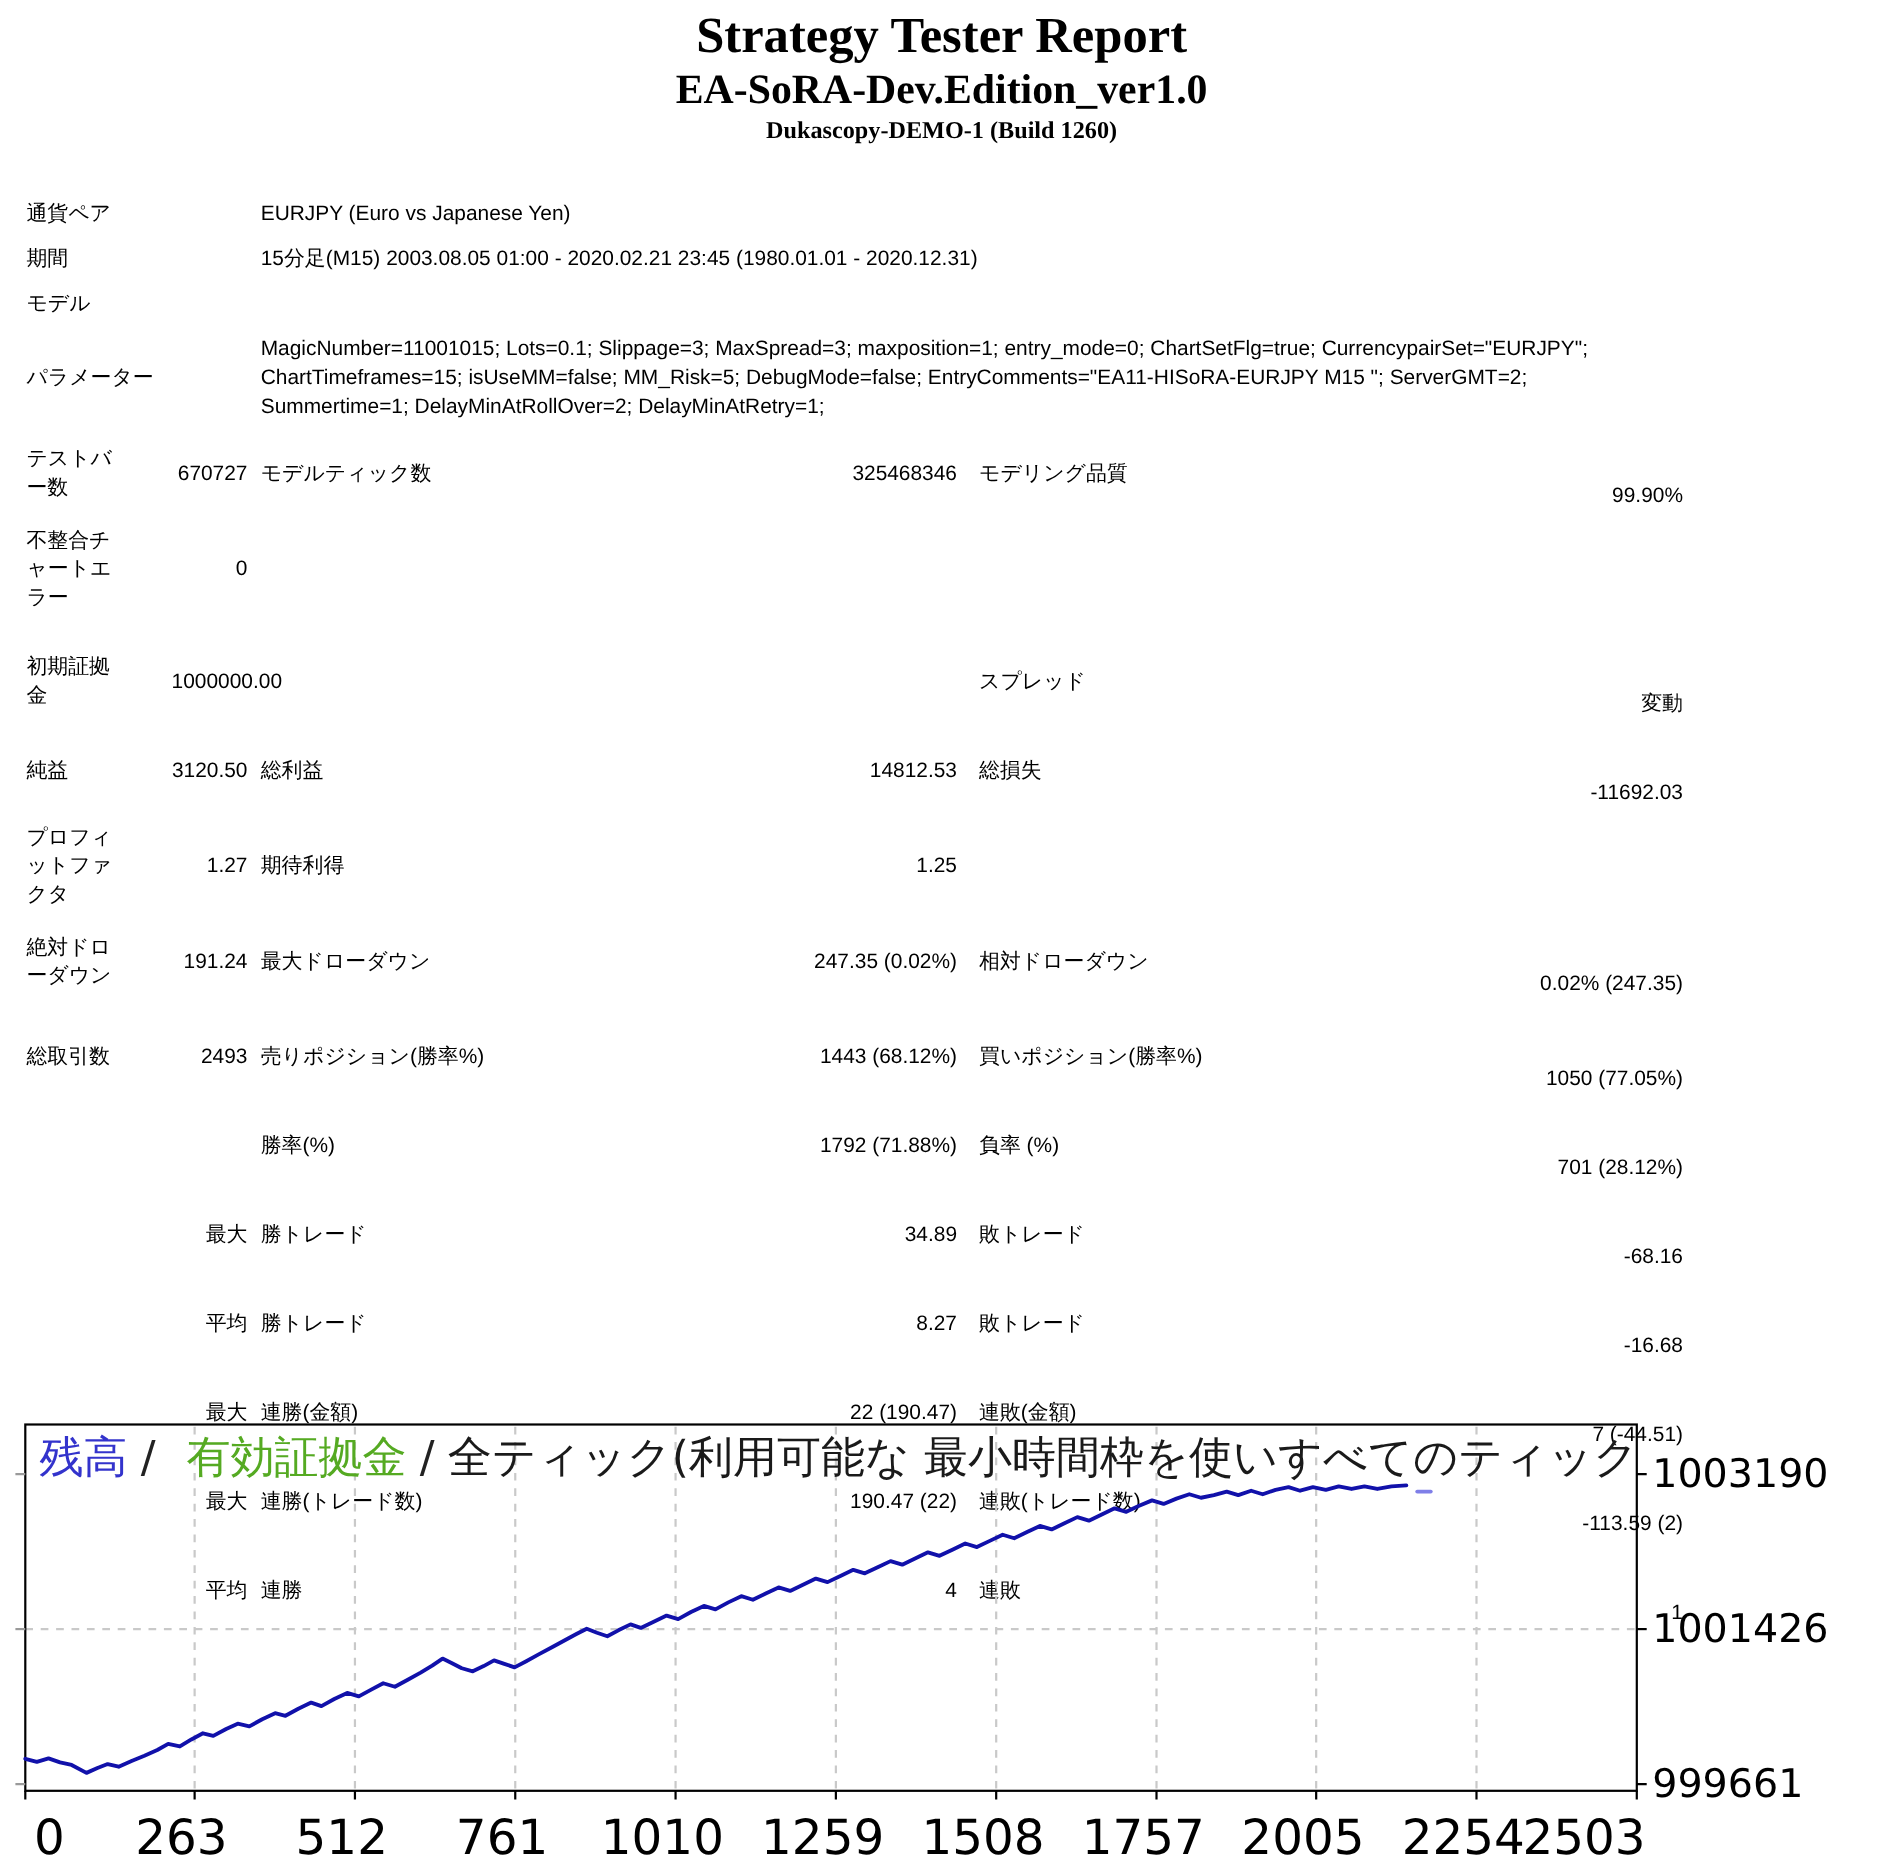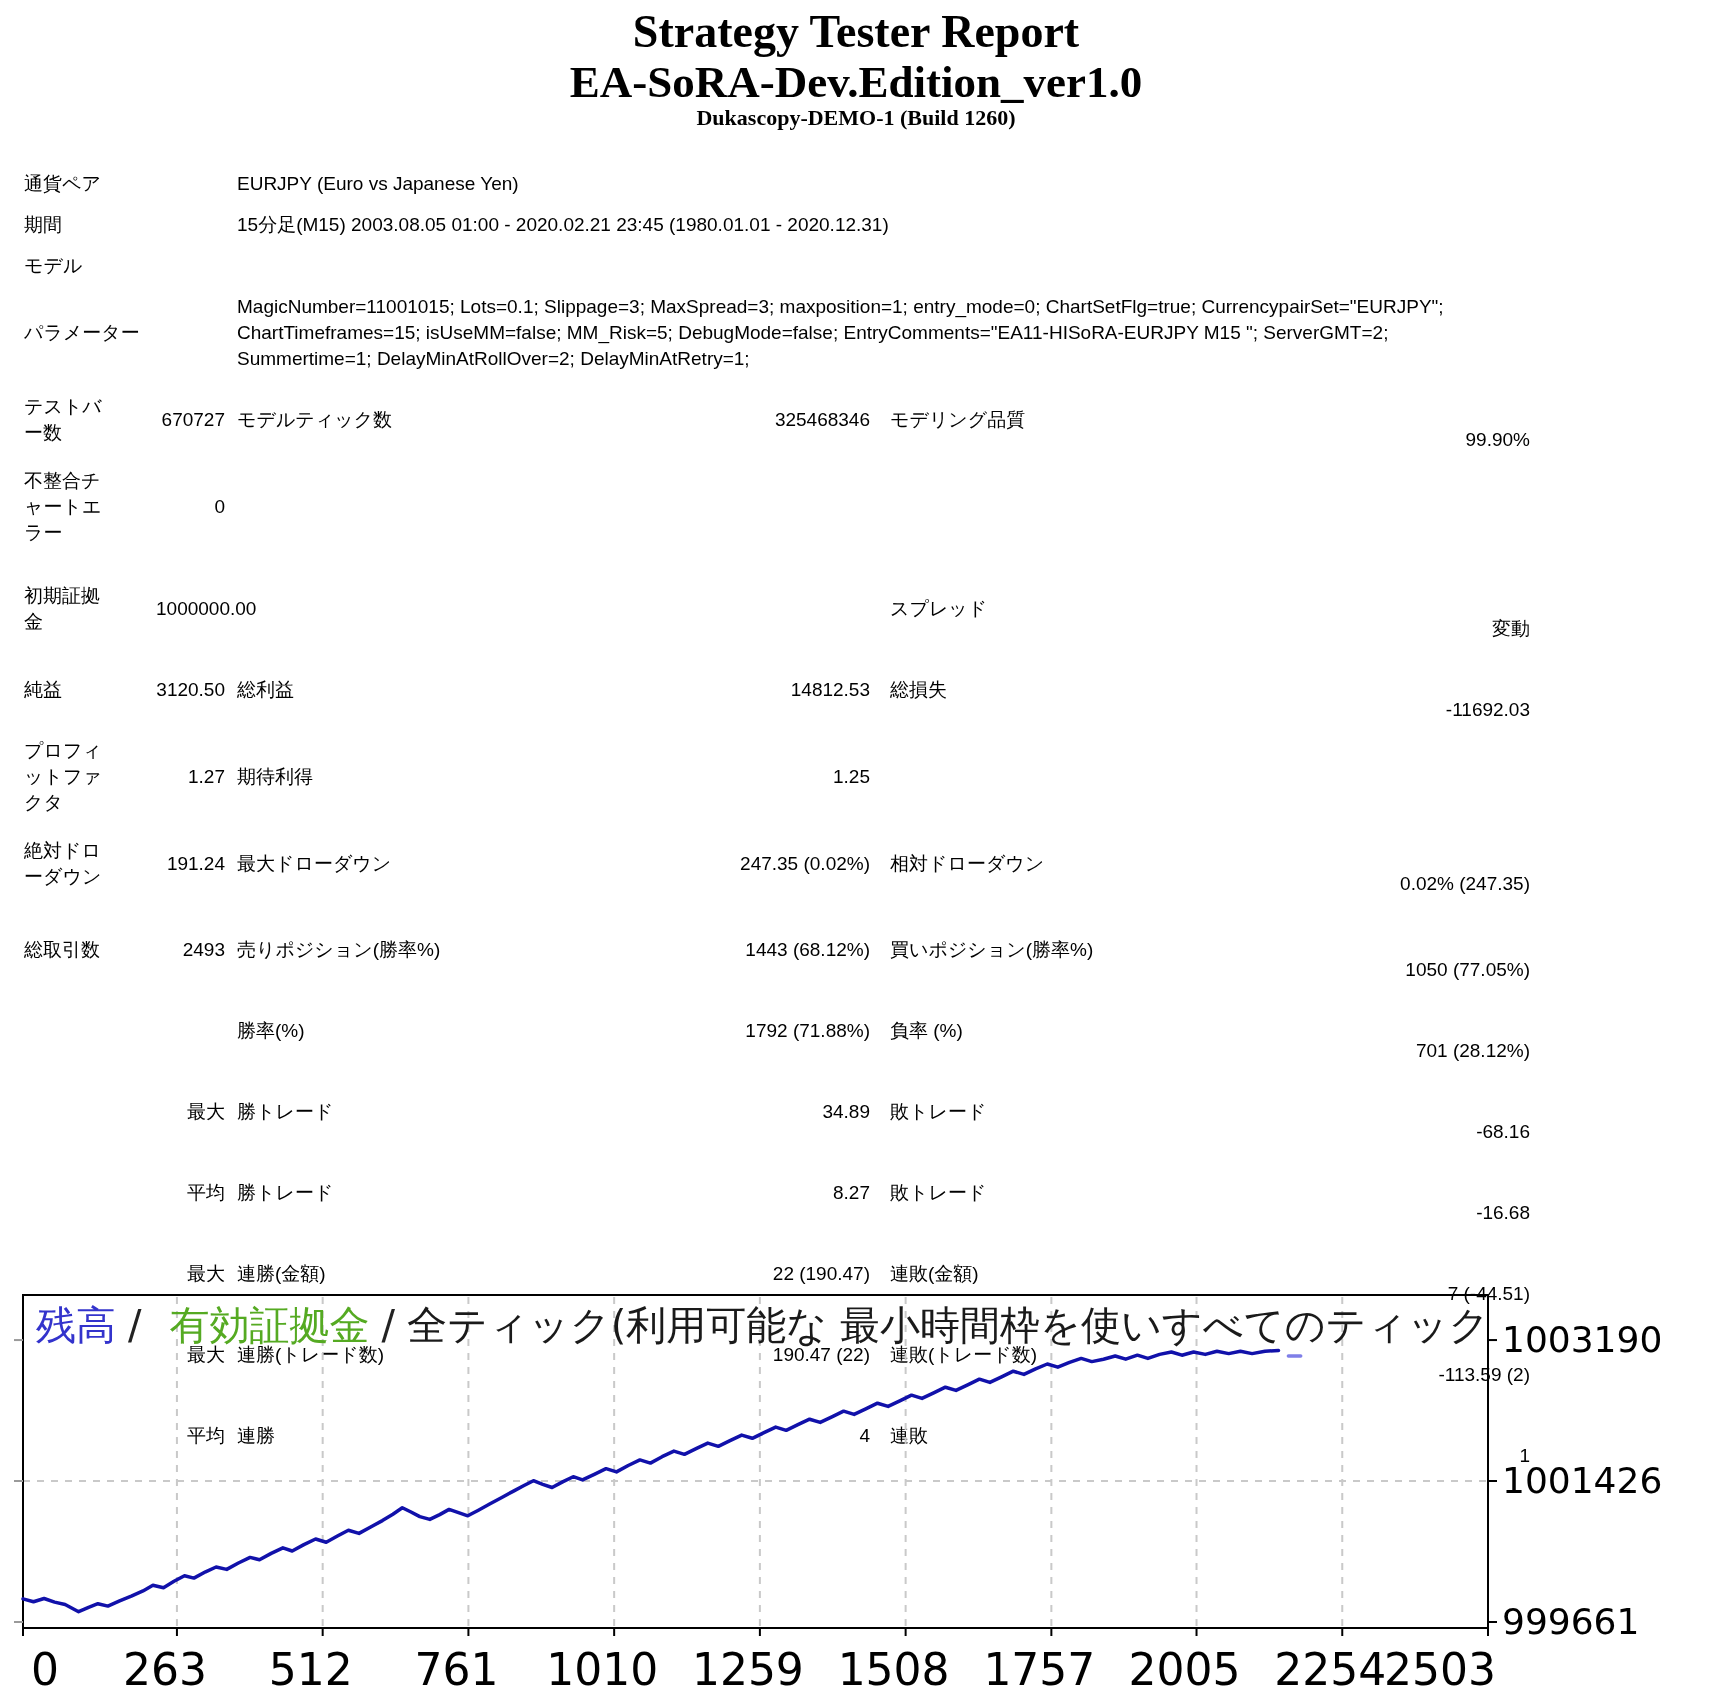--- a/index.html
+++ b/index.html
@@ -3,24 +3,24 @@
 <meta charset="utf-8">
 <style>
   html,body{margin:0;padding:0;background:#fff;}
   body{
     width:1712px;height:1697px;position:relative;overflow:hidden;
     font-family:"Liberation Sans","DejaVu Sans",sans-serif;color:#000;
   }
   
   .header{position:absolute;top:0;left:0;width:1712px;text-align:center;}
   .header .title{font-family:"Liberation Serif","DejaVu Serif",serif;font-weight:700;font-size:46px;line-height:52px;margin-top:6px;}
-  .header .subtitle{font-family:"Liberation Serif","DejaVu Serif",serif;font-weight:700;font-size:45px;line-height:40px;margin-top:4px;}
+  .header .subtitle{font-family:"Liberation Serif","DejaVu Serif",serif;font-weight:700;font-size:38px;line-height:40px;margin-top:4px;}
   .header .build{font-family:Liberation Serif, serif;font-weight:700;font-size:22px;line-height:25px;margin-top:3px;}
   
-  .tables{position:absolute;top:171px;left:0;width:1506px;padding-left:24px;font-size:19px;}
+  .tables{position:absolute;top:182px;left:0;width:1506px;padding-left:24px;font-size:19px;}
   .row{display:grid;grid-template-columns:132px 69px 412px 233px 385px 275px;align-items:center;margin-bottom:15px;min-height:26px;}
   .c{line-height:26px;}
   .l1{grid-column:1;}
   .v1{grid-column:2;text-align:right;}
   .l2{grid-column:3;padding-left:12px;}
   .v2{grid-column:4;text-align:right;}
   .l3{grid-column:5;padding-left:20px;}
   .v3{grid-column:6;text-align:right;margin-top:40px;}
   .wide{grid-column:3 / 7;padding-left:12px;}
   .ml{white-space:pre-line;}

